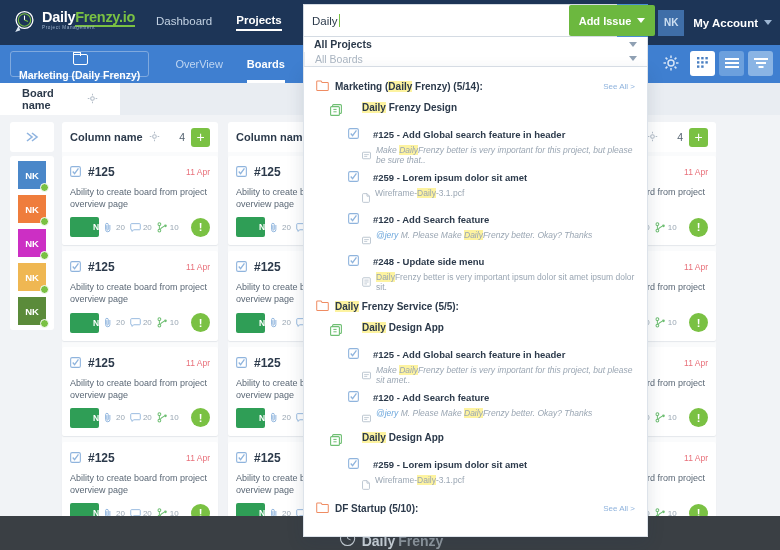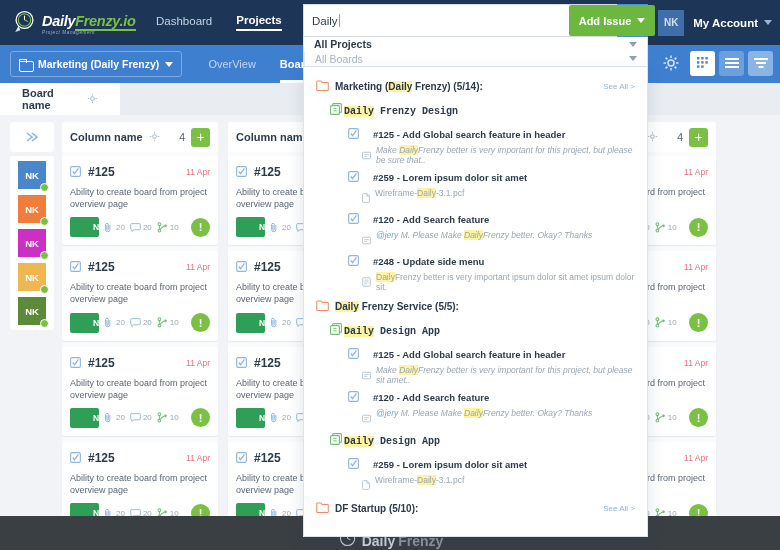--- a/index.html
+++ b/index.html
@@ -9,21 +9,21 @@
     background: #f1f3f6;
     overflow: hidden;
   }
   .app { position: relative; width: 780px; height: 550px; }
 
   
   .topnav {
     position: absolute; top: 0; left: 0; width: 780px; height: 45px;
     background: #1d3557; display: flex; align-items: center;
   }
-  .logo-wrap { display:flex; align-items:flex-end; margin-left: 12px; width: 118px; font-style: italic; }
+  .logo-wrap { display:flex; align-items:flex-start; margin-left: 12px; width: 118px; }
   .logo-mark { width: 26px; height: 26px; position: relative; flex: none; }
   .logo-text { margin-left: 4px; line-height: 1; }
   .logo-title { font-size: 14.5px; font-weight: bold; letter-spacing: -0.3px; white-space: nowrap; }
   .lt-daily { color: #ffffff; }
   .lt-frenzy { color: #7ac143; border-bottom: 2px solid #7ac143; }
   .lt-io { color: #7ac143; border-bottom: 2px solid #7ac143;}
   .logo-sub { font-size: 4.6px; color: #9fb3cc; letter-spacing: .6px; margin-top: 2px; }
 
   .nav-links { display: flex; align-items: center; gap: 24px; margin-left: 26px; }
   .nav-link {
@@ -43,21 +43,21 @@
   .caret-d { width: 0; height: 0; border-left: 4px solid transparent; border-right: 4px solid transparent; border-top: 5px solid #9db6d3; }
 
   
   .projectbar {
     position: absolute; top: 45px; left: 0; width: 780px; height: 38px;
     background: #3f7fd0; display: flex; align-items: center;
   }
   .proj-select {
     margin-left: 10px; height: 26px; border: 1px solid #7fa9de; border-radius: 3px;
     display: flex; align-items: center; padding: 0 8px; gap: 6px; color: #fff;
-    font-size: 10.5px; font-weight: bold;
+    font-size: 10.5px; font-weight: bold; flex-direction: column;
   }
   .folder-ico { width: 13px; height: 11px; position: relative; flex: none; }
   .folder-ico::before {
     content:''; position:absolute; left:0; top:2px; width:13px; height:9px;
     border:1.3px solid #fff; border-radius:1px 2px 2px 2px;
   }
   .folder-ico::after {
     content:''; position:absolute; left:0; top:0px; width:6px; height:3px;
     border:1.3px solid #fff; border-bottom:none; border-radius:1px 1px 0 0;
   }
@@ -160,21 +160,21 @@
     box-shadow: 0 6px 16px rgba(30,50,80,.14); height: 470px; overflow: hidden;
   }
   .results-head { font-size: 9px; color: #8b97a4; font-style: italic; margin-bottom: 6px; }
 
   .grp { margin-bottom: 3px; }
   .grp-head { display: flex; align-items: center; gap: 6px; padding: 2px 0; }
   .grp-title { font-size: 10px; font-weight: bold; color: #2c3a4b; }
   .see-all { margin-left: auto; font-size: 8px; color: #8fb3dd; }
 
   .proj { margin: 3px 0 0 14px; }
-  .proj-head { display: flex; align-items: center; gap: 2px; padding: 2px 0; font-family: Liberation Mono, monospace; }
+  .proj-head { display: flex; gap: 20px; padding: 2px 0; }
   .proj-title { font-size: 10px; font-weight: bold; color: #2c3a4b; }
 
   .issue { margin: 3px 0 0 18px; }
   .issue-head { display: flex; align-items: center; gap: 14px; }
   .issue-title { font-size: 9.5px; font-weight: bold; color: #2c3a4b; }
   .issue-sub { display: flex; align-items: flex-start; gap: 5px; margin: 2px 0 0 14px; }
   .sub-text { font-size: 8.5px; color: #9aa6b3; font-style: italic; }
   .sub-text.plain { font-style: normal; }
   .mention { color: #6fa8dc; }
   .hl { background: #fdf3a0; }

